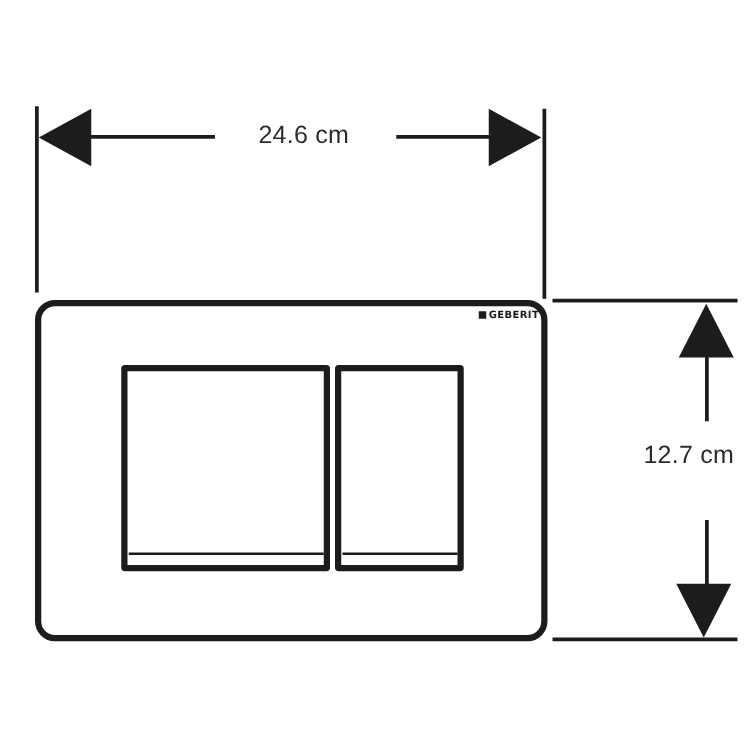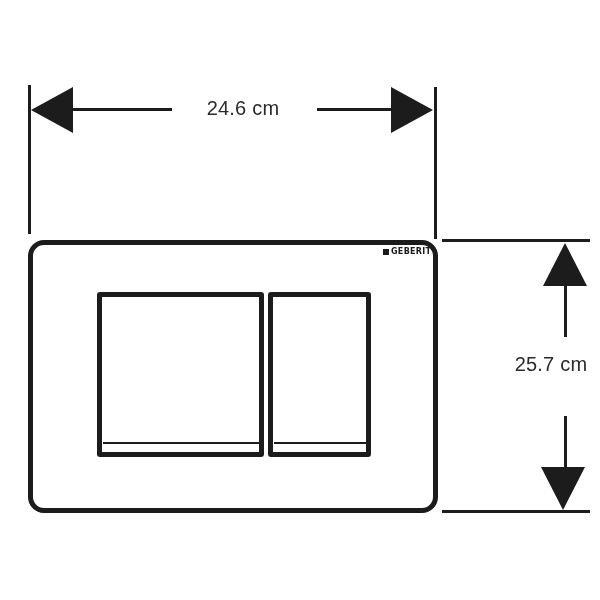--- a/index.html
+++ b/index.html
@@ -137,18 +137,18 @@
   <div class="flush-button btn-small"></div>
   <div class="bevel bevel-large"></div>
   <div class="bevel bevel-small"></div>
 
   <div>
     <div class="line" style="left:442px; top:239px; width:148px; height:3px;"></div>
     <div class="line" style="left:442px; top:510px; width:148px; height:3px;"></div>
 
     <div class="arrow arrow-up" style="left:543px; top:243px;"></div>
     <div class="line" style="left:564px; top:285px; width:3px; height:52px;"></div>
-    <div class="dim-label" style="left:501px; top:353px;">25.7 cm</div>
+    <div class="dim-label" style="left:501px; top:353px;">12.7 cm</div>
     <div class="line" style="left:564px; top:416px; width:3px; height:52px;"></div>
     <div class="arrow arrow-down" style="left:541px; top:467px;"></div>
   </div>
 
 </div>
 
 </body></html>

